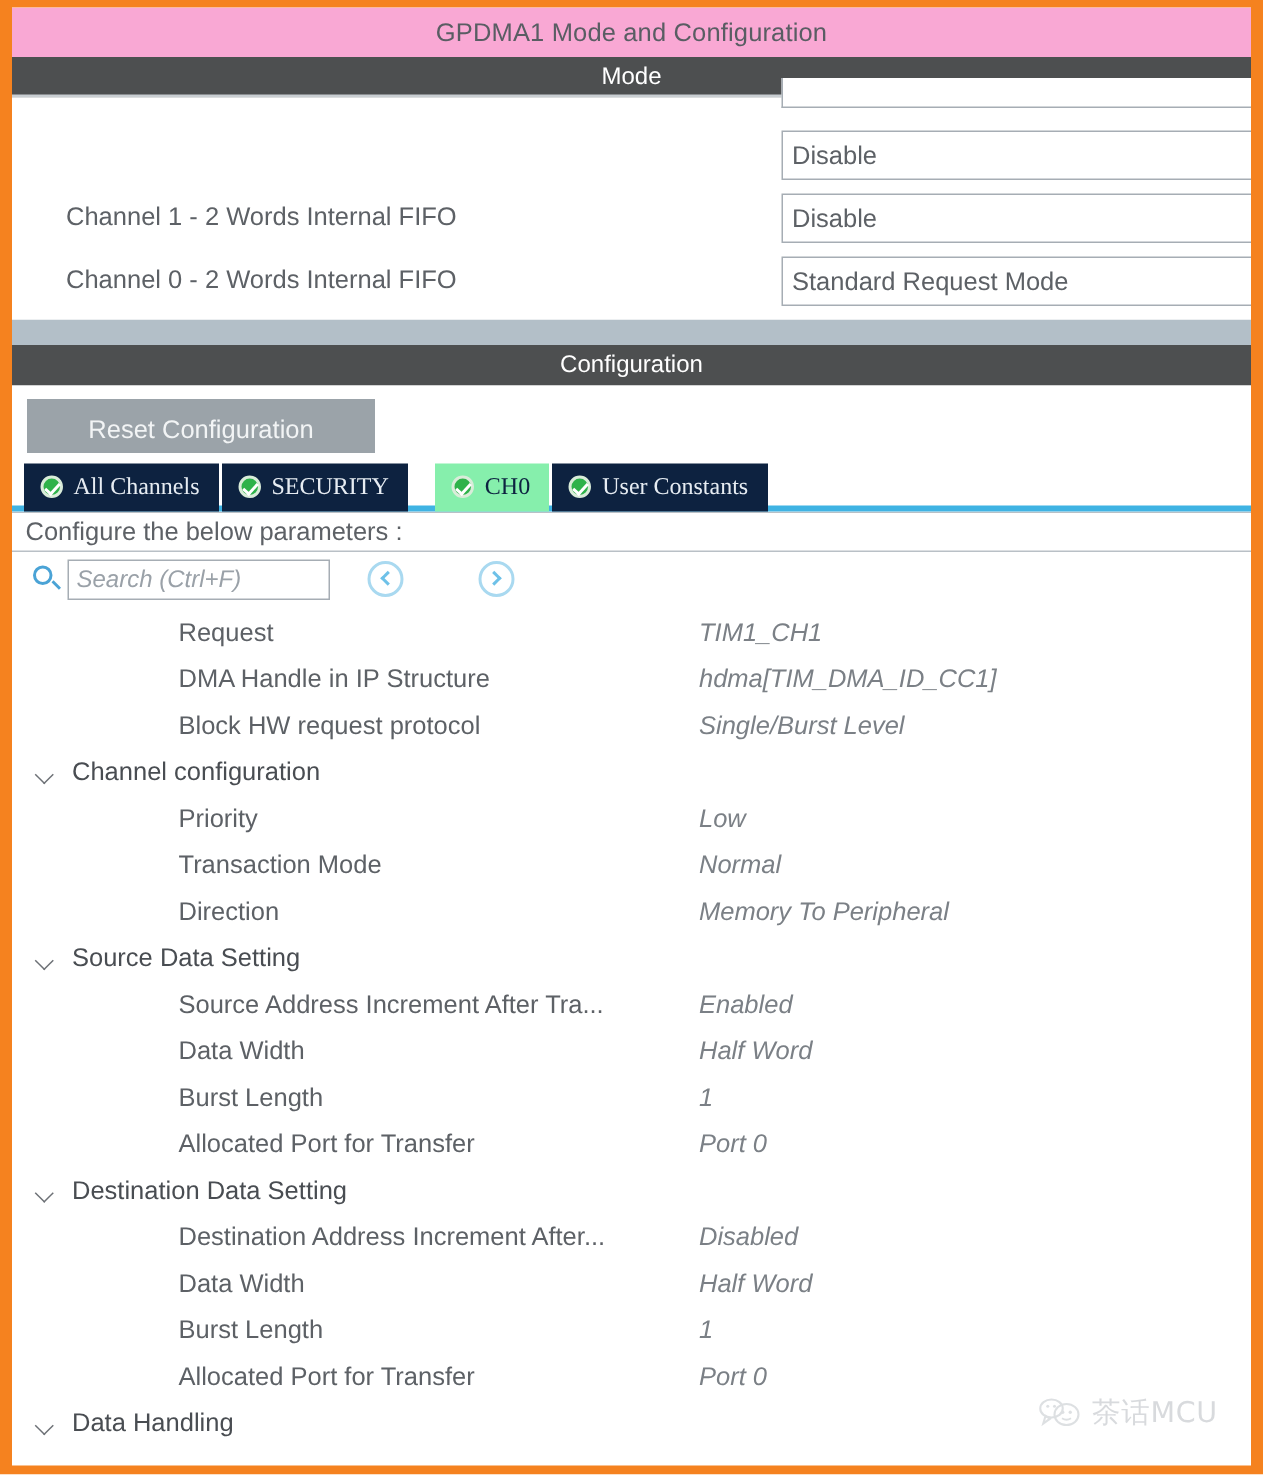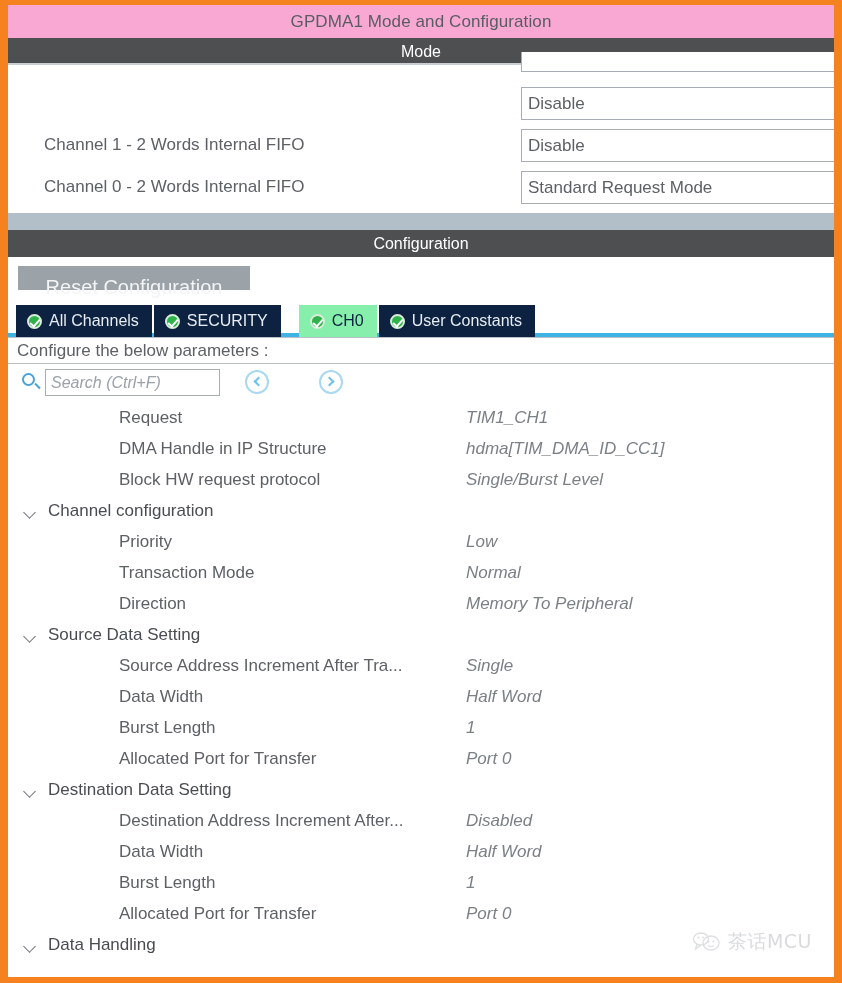--- a/index.html
+++ b/index.html
@@ -99,26 +99,26 @@
   .config-panel {
     background: #ffffff;
     position: relative;
   }
   .reset-row {
     padding: 9px 0 7px 10px;
   }
   .reset-button {
     display: inline-block;
     width: 232px;
-    height: 24px;
+    height: 36px;
     line-height: 42px;
     text-align: center;
     background: #9ba3a9;
     color: #f2f4f5;
-    font-size: 20px;
+    font-size: 17px;
     border: none;
     cursor: default;
   }
 
   
   .tabbar {
     position: relative;
     height: 32px;
     border-bottom: 4px solid #3fb3e3;
     white-space: nowrap;
@@ -129,20 +129,21 @@
     display: inline-block;
     height: 32px;
     line-height: 32px;
     background: #0d2240;
     color: #e6ecf2;
     font-size: 16px;
     padding: 0 13px 0 11px;
     margin-right: 2px;
     vertical-align: top;
     white-space: nowrap;
+    font-family: Liberation Serif, serif;
   }
   .tab.active {
     background: #86efac;
     color: #0d2240;
     margin-left: 16px;
   }
   .tab .chk {
     display: inline-block;
     width: 15px; height: 15px;
     border-radius: 50%;
@@ -385,21 +386,21 @@
         <span class="val">Memory To Peripheral</span>
       </div>
 
       <div class="tree-row group">
         <span class="chev"></span>
         <span class="lbl">Source Data Setting</span>
       </div>
 
       <div class="tree-row item">
         <span class="lbl">Source Address Increment After Tra...</span>
-        <span class="val">Single</span>
+        <span class="val">Enabled</span>
       </div>
       <div class="tree-row item">
         <span class="lbl">Data Width</span>
         <span class="val">Half Word</span>
       </div>
       <div class="tree-row item">
         <span class="lbl">Burst Length</span>
         <span class="val">1</span>
       </div>
       <div class="tree-row item">

